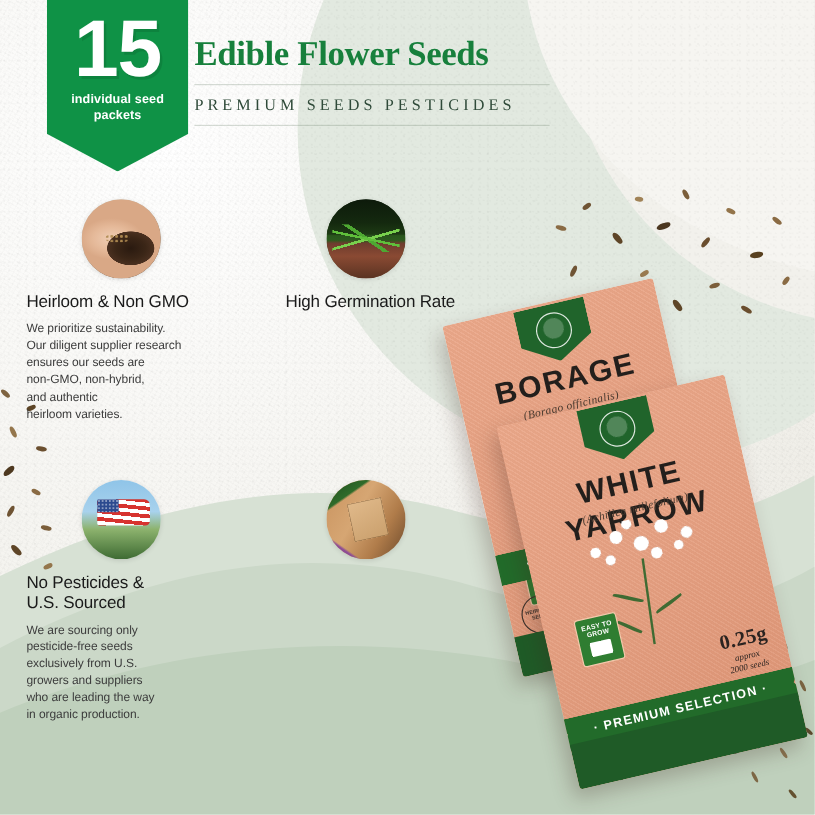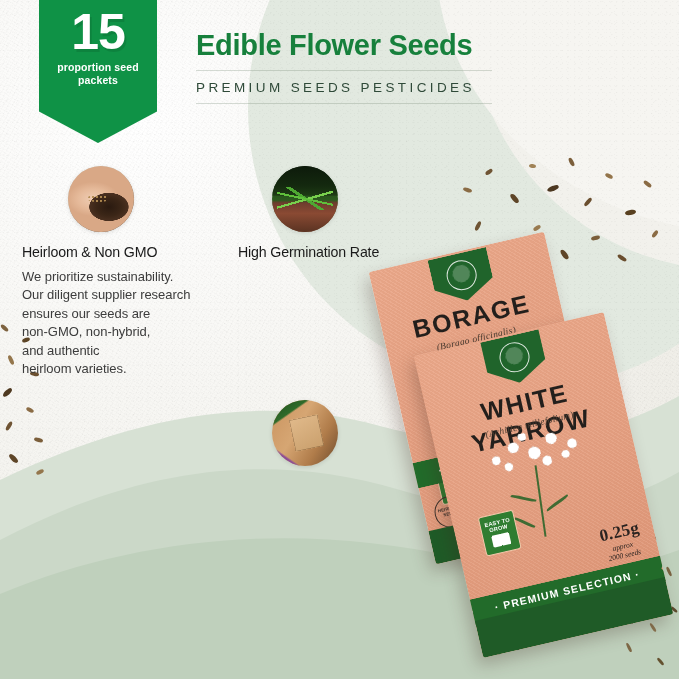--- a/index.html
+++ b/index.html
@@ -45,33 +45,33 @@
   
   .banner{
     position:absolute;left:39px;top:0;width:118px;height:143px;
     background:#0f9246;
     clip-path:polygon(0 0, 100% 0, 100% 78%, 50% 100%, 0 78%);
     box-shadow:0 1px 3px rgba(0,0,0,.10);
     display:flex;flex-direction:column;align-items:center;
   }
   .banner-num{
     margin-top:8px;
-    font-size:50px;line-height:.97;font-weight:700;
+    font-size:67px;line-height:.97;font-weight:700;
     color:#ffffff;letter-spacing:-1px;
     font-family:"Liberation Sans", sans-serif;
     text-shadow:2px 3px 0 rgba(0,0,0,.10);
   }
   .banner-sub{
     margin-top:4px;text-align:center;
     font-size:10.5px;line-height:1.25;font-weight:700;color:#ffffff;
     letter-spacing:.1px;
   }
 
   
-  .header{position:absolute;left:196px;top:30px;width:330px;}
+  .header{position:absolute;left:162px;top:30px;width:330px;font-family:Liberation Serif, serif;}
   .title{
     font-size:29px;font-weight:700;color:#17803c;
     letter-spacing:-.3px;line-height:1.05;margin:0;
     white-space:nowrap;
   }
   .rule{height:1px;background:rgba(120,140,120,.30);margin:10px 0 0 0;width:296px;}
   .rule.bottom{margin-top:0;}
   .subtitle{
     font-size:13.5px;color:#2f4a39;letter-spacing:3.4px;
     padding:9px 0 8px 0;margin:0;white-space:nowrap;
@@ -148,21 +148,21 @@
     transform:rotate(-12deg);
   }
 
   .f-title{
     margin:12px 0 0 0;
     font-size:14.2px;font-weight:400;color:#1a1a1a;
     letter-spacing:-.15px;line-height:1.18;
   }
   .f-body{
     margin:7px 0 0 0;
-    font-size:13px;line-height:1.42;color:#3c3c3c;
+    font-size:10px;line-height:1.42;color:#3c3c3c;
     letter-spacing:-.05px;white-space:pre-line;
   }
 
   
   .packets{position:absolute;left:380px;top:246px;width:300px;height:400px;}
   .packet{
     position:absolute;border-radius:3px;
     background:
       repeating-linear-gradient(44deg, rgba(255,255,255,.05) 0 1px, rgba(140,80,50,.05) 1px 3px),
       linear-gradient(160deg,#eba98b 0%,#e6a183 45%,#dd9576 100%);
@@ -432,21 +432,21 @@
         <span class="seal hex">USA GROWN</span>
         <span class="seal">NO PESTICIDES</span>
       </div>
 
       <div class="pk-footer"></div>
     </div>
   </div>
 
   <div class="banner">
     <div class="banner-num">15</div>
-    <div class="banner-sub" style="white-space:pre-line;">proportion seed
+    <div class="banner-sub" style="white-space:pre-line;">individual seed
 packets</div>
   </div>
 
   <div class="header">
     <h1 class="title">Edible Flower Seeds</h1>
     <div class="rule"></div>
     <p class="subtitle">PREMIUM SEEDS PESTICIDES</p>
     <div class="rule bottom"></div>
   </div>
 
@@ -463,20 +463,33 @@
 heirloom varieties.</p>
   </div>
 
   <div class="feature f2">
     <div class="f-circle">
         <div class="img img-sprout"></div>
       </div>
     <h2 class="f-title" style="white-space:pre-line;">High Germination Rate</h2>
   </div>
 
+  <div class="feature f3">
+    <div class="f-circle">
+        <div class="img img-flag"></div>
+      </div>
+    <h2 class="f-title" style="white-space:pre-line;">No Pesticides &amp;
+U.S. Sourced</h2>
+    <p class="f-body">We are sourcing only
+pesticide-free seeds
+exclusively from U.S.
+growers and suppliers
+who are leading the way
+in organic production.</p>
+  </div>
 
   <div class="feature f4">
     <div class="f-circle">
         <div class="img img-pack"></div>
       </div>
   </div>
 
 </div>
 
 </body></html>

